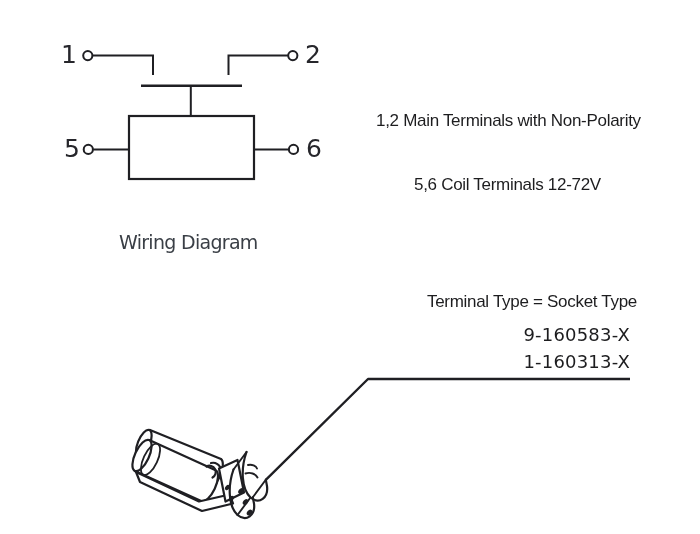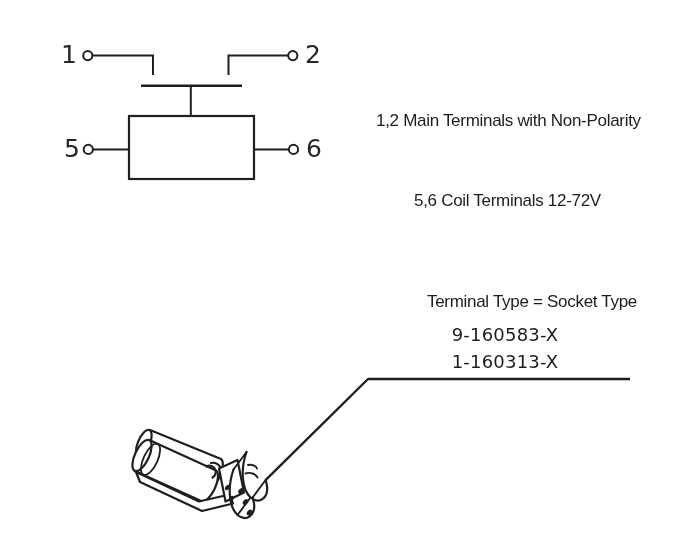--- a/index.html
+++ b/index.html
@@ -36,21 +36,21 @@
     font-family: "Liberation Sans", sans-serif;
     font-size: 17px;
     line-height: 1;
     letter-spacing: -0.3px;
     color: #1d1d1f;
   }
   .part-numbers {
     left: 380px;
     top: 321px;
     width: 250px;
-    text-align: center;
+    text-align: right;
     font-family: "DejaVu Sans", sans-serif;
     font-size: 18px;
     color: #1d1d1f;
     letter-spacing: 0.2px;
   }
   .part-numbers .pn {
     line-height: 27px;
     height: 27px;
   }
   svg { display: block; }
@@ -115,23 +115,24 @@
         <ellipse cx="249.5" cy="512.5" rx="2.3" ry="3.3" transform="rotate(40 249.5 512.5)"></ellipse>
       </g>
     </g>
   </svg>
 
   <div class="abs term-num" style="left:61px;top:42px">1</div>
   <div class="abs term-num" style="left:305px;top:42px">2</div>
   <div class="abs term-num" style="left:64px;top:136px">5</div>
   <div class="abs term-num" style="left:306px;top:136px">6</div>
 
+  <div class="abs diagram-title" style="left:119px;top:233px">Wiring Diagram</div>
 
   <div class="abs note-text" style="left:376px;top:112px">1,2 Main Terminals with Non-Polarity</div>
-  <div class="abs note-text" style="left:414px;top:192px">5,6 Coil Terminals 12-72V</div>
+  <div class="abs note-text" style="left:414px;top:176px">5,6 Coil Terminals 12-72V</div>
 
   <div class="abs note-text" style="left:427px;top:293px">Terminal Type = Socket Type</div>
 
   <div class="abs part-numbers">
     <div class="pn">9-160583-X</div>
     <div class="pn">1-160313-X</div>
   </div>
 
 </div>
 

